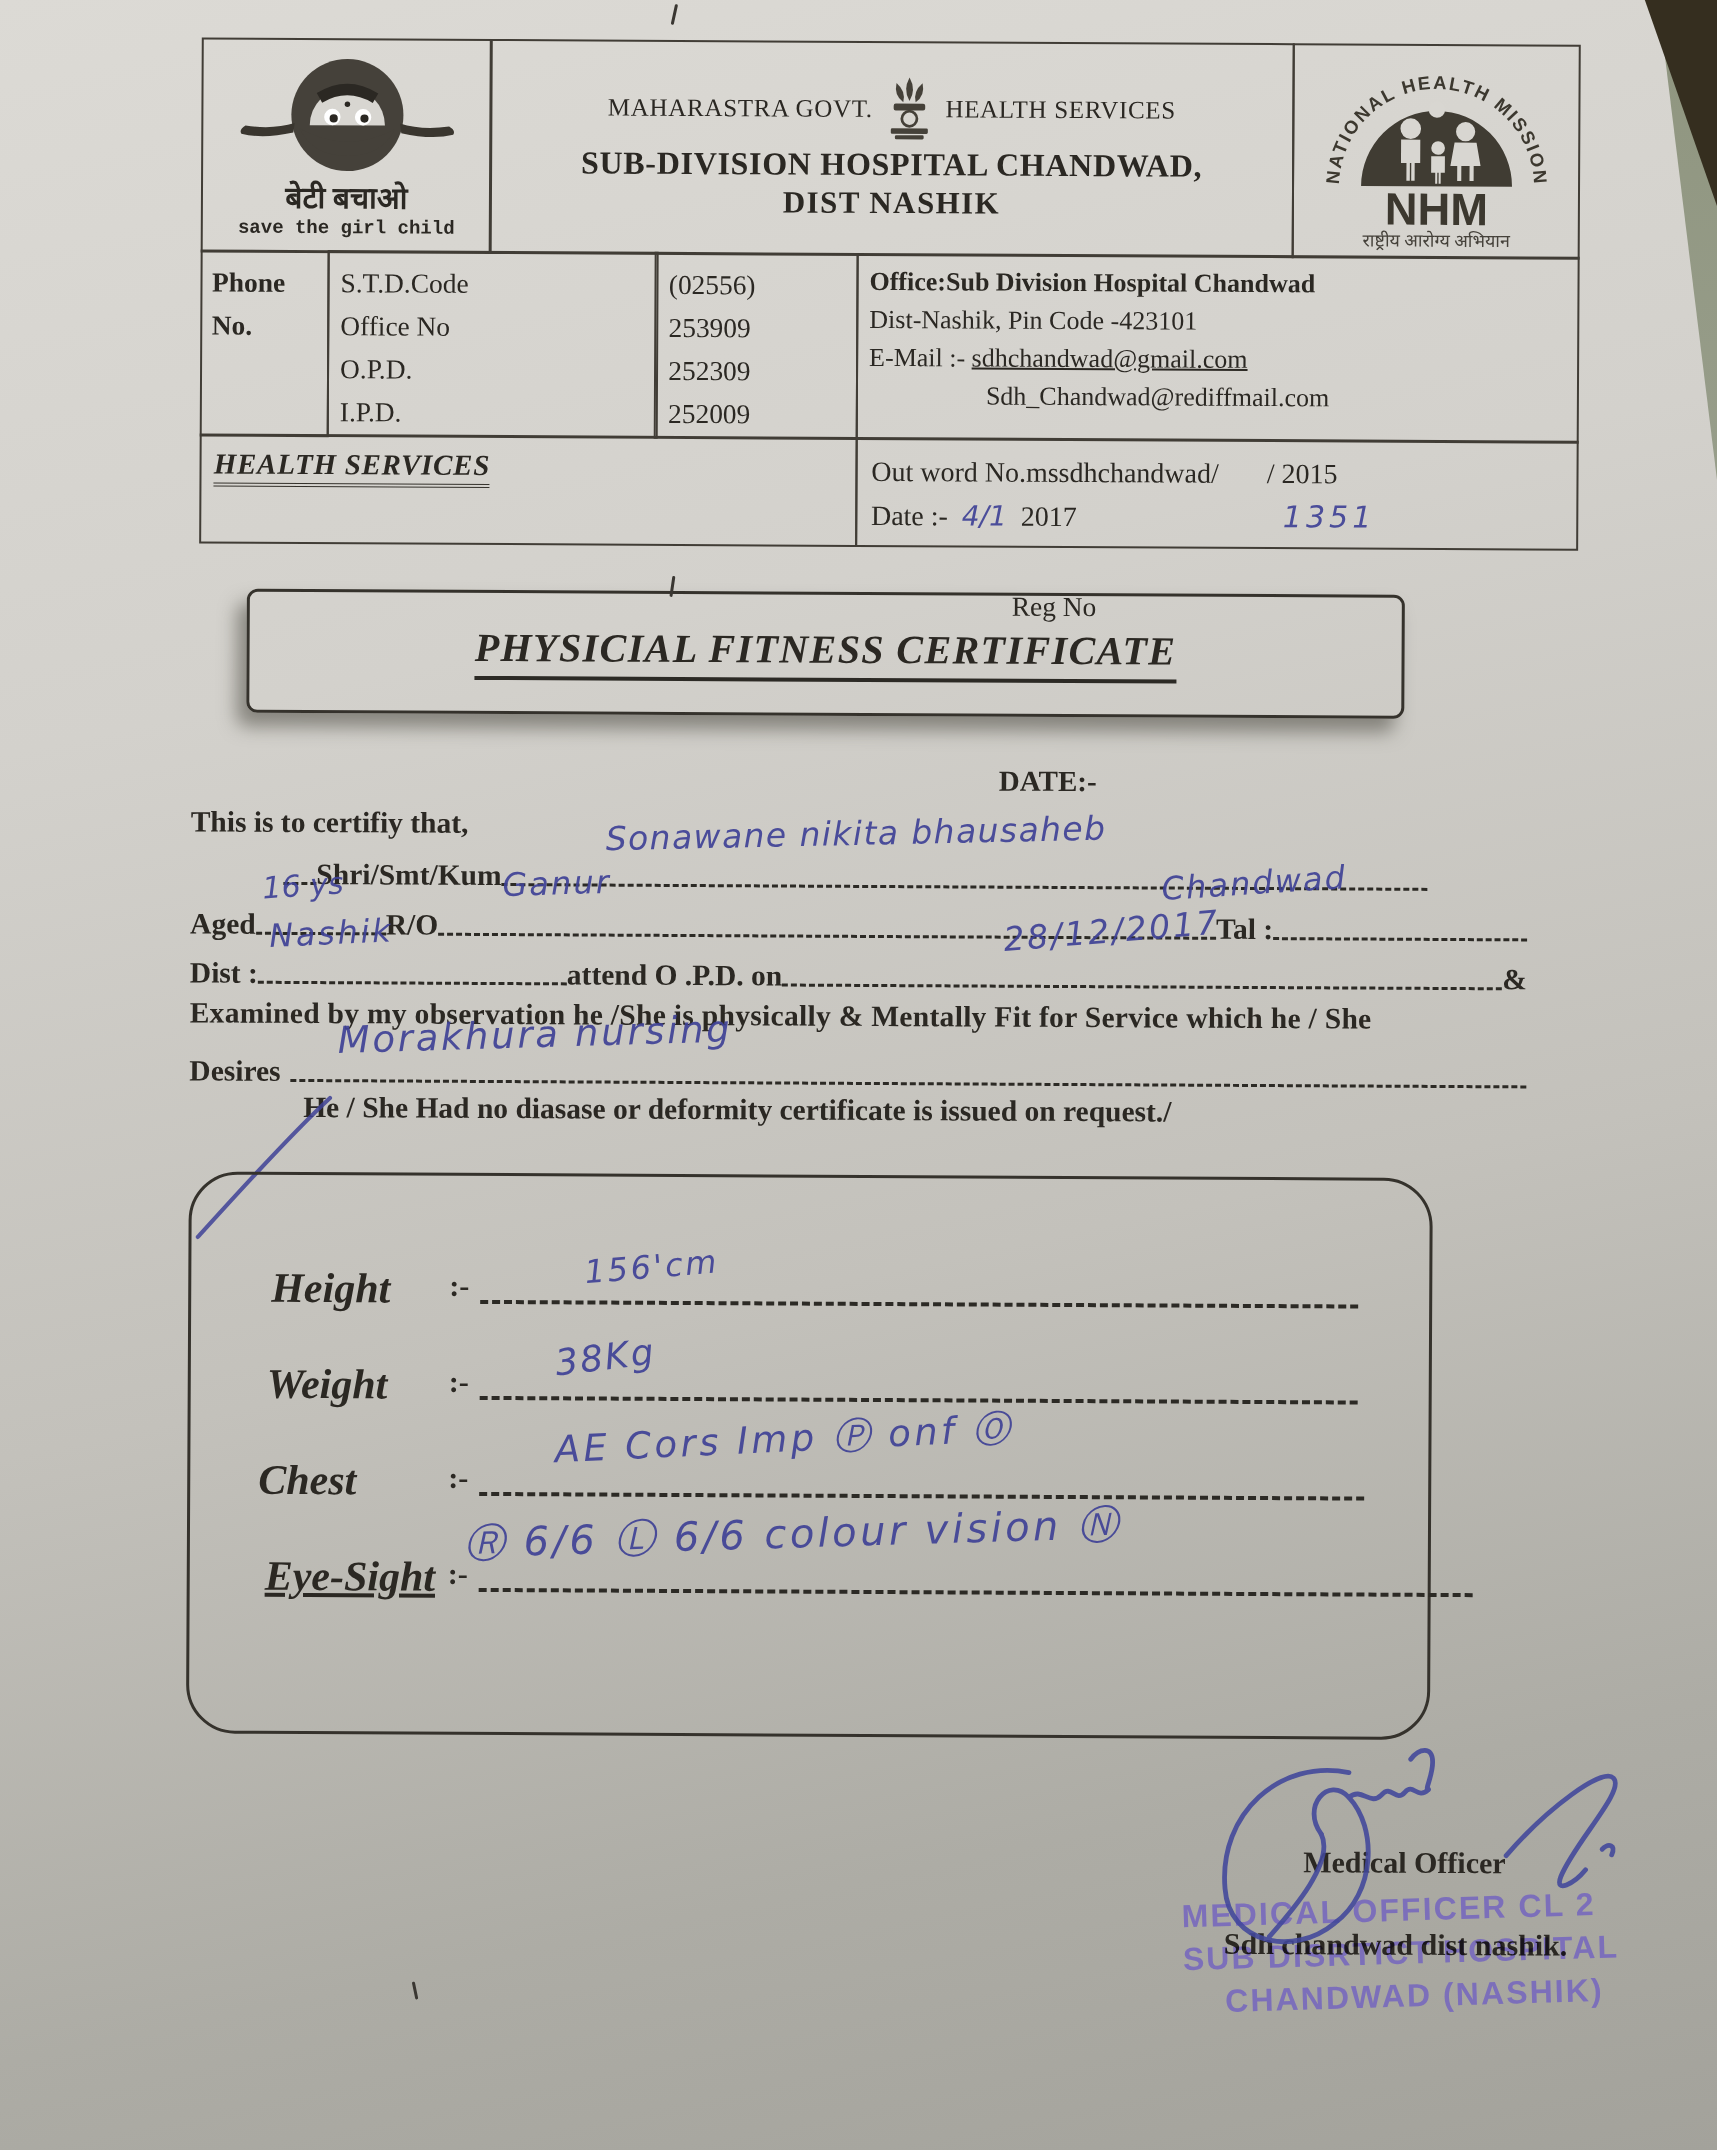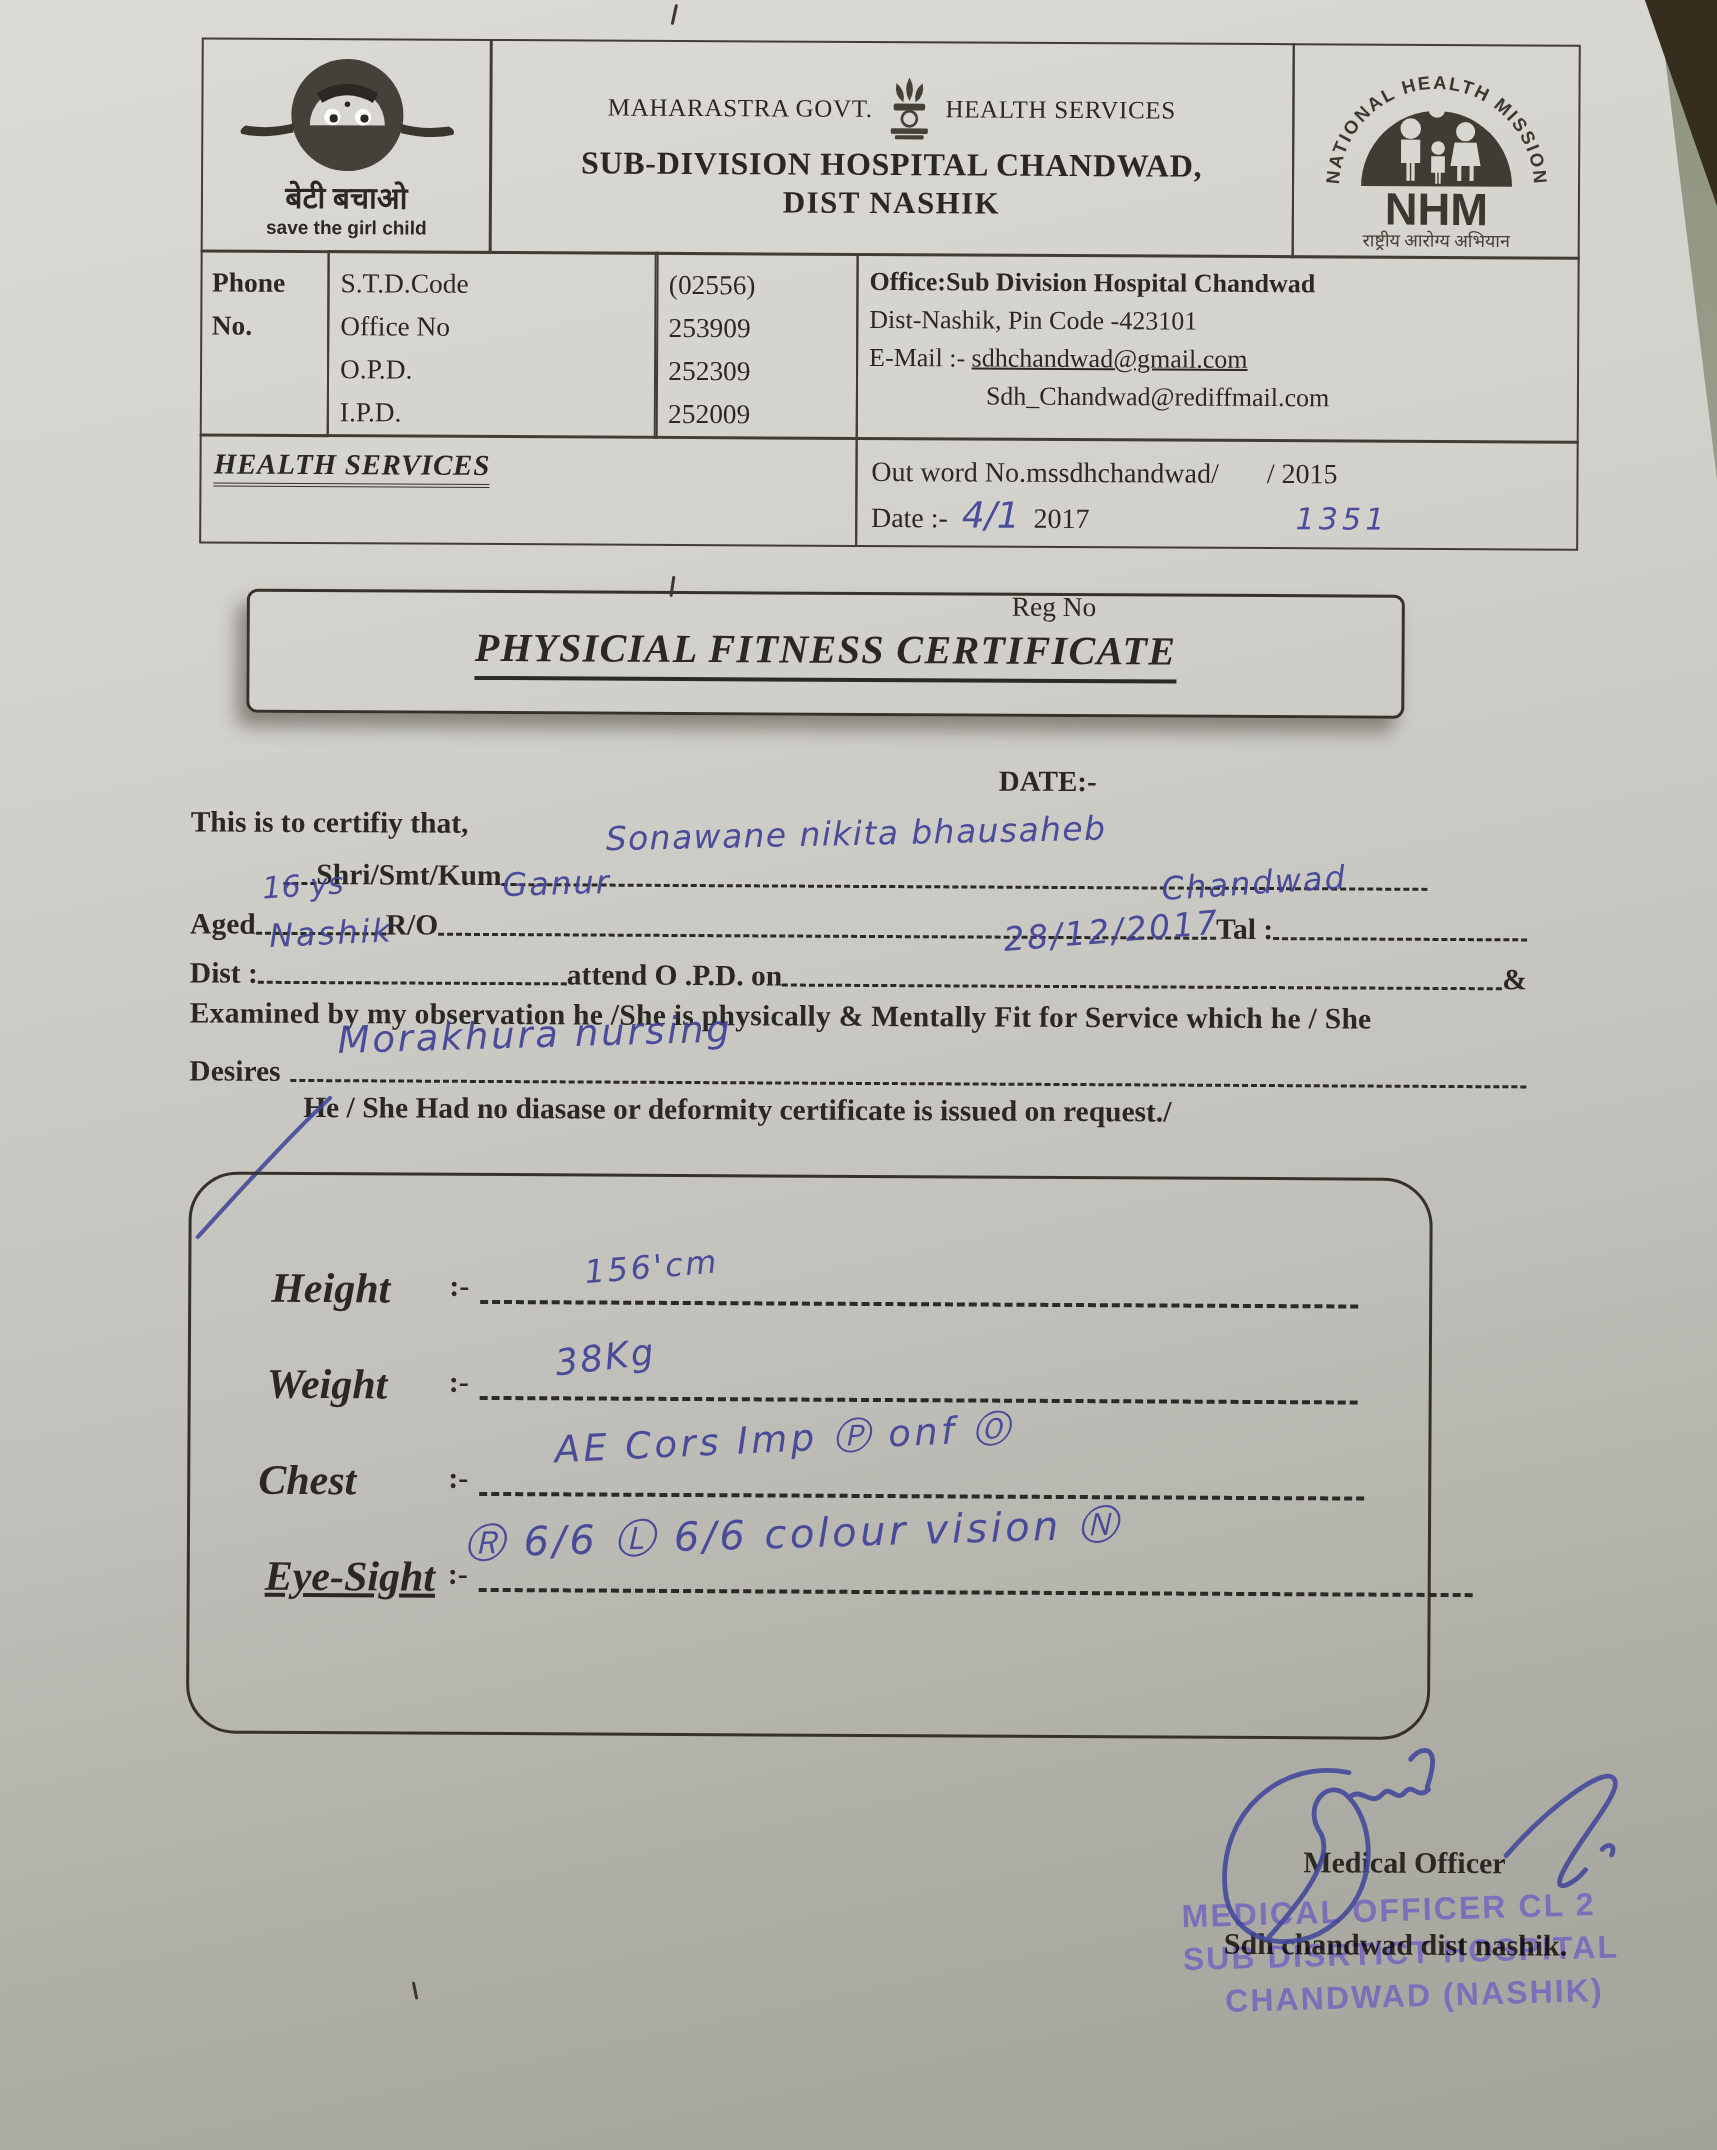--- a/index.html
+++ b/index.html
@@ -52,21 +52,21 @@
   .mcolon{position:absolute;font-weight:bold;font-size:30px;}
   .mdash{position:absolute;border-bottom:4.1px dashed #2c2a25;height:0.7px;}
 
   .sig-black{position:absolute;font-weight:bold;font-size:30px;white-space:nowrap;}
   .stamp{position:absolute;transform:rotate(-2deg);color:#7465bf;opacity:.85;
          font-family:"Liberation Sans",sans-serif;font-weight:bold;white-space:nowrap;
          mix-blend-mode:multiply;}
   .stamp div{font-size:32px;letter-spacing:2.1px;line-height:43px;}
   .tick{position:absolute;width:2.7px;background:#3a3732;border-radius:1.4px;}
 
-  .logo-caption{font-family:Liberation Sans, sans-serif;font-weight:bold;}
+  .logo-caption{font-family:Liberation Mono, monospace;font-weight:bold;}
 </style>
 </head>
 <body>
 
 <div class="photo">
   <div class="paper"></div>
   <div class="corner-dark"></div>
 
   <div class="content">
 
@@ -156,21 +156,21 @@
     <div class="cell" style="left:202px;top:436px;width:658px;height:110px;padding:12.3px 0 0 12.3px;">
       <span class="hs-text">HEALTH SERVICES</span>
     </div>
     <div class="cell ow-cell" style="left:858px;top:436px;width:723px;height:110px;">
       <div>
         <span>Out word No.mssdhchandwad/</span>
         <span style="padding-left:41px;">/ 2015</span>
       </div>
       <div>
         <span>Date :-</span>
-        <span class="ink" style="position:static;font-size:36px;padding:0 6.9px;">4/1</span>
+        <span class="ink" style="position:static;font-size:28px;padding:0 6.9px;">4/1</span>
         <span>2017</span>
         <span class="ink" style="position:static;font-size:30px;padding-left:199px;letter-spacing:4.1px;">1351</span>
       </div>
     </div>
     <div class="regno" style="left:1015px;top:549px;margin-top:41px;">Reg No</div>
 
     <div class="titlebox" style="left:250px;top:591px;width:1152px;height:118px;">
       <span class="titletext">PHYSICIAL FITNESS CERTIFICATE</span>
     </div>
     <div class="tick" style="left:674px;top:576px;height:20.6px;transform:rotate(8deg);"></div>

